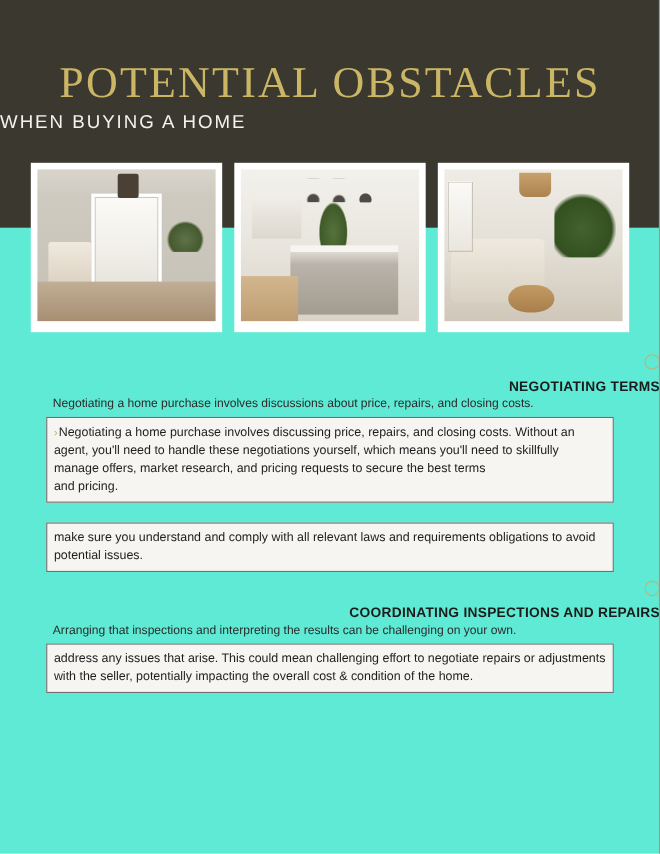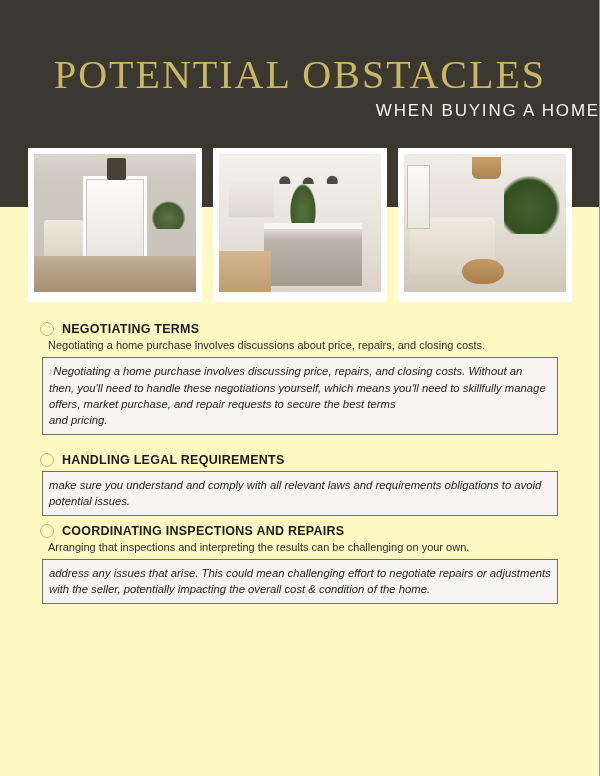--- a/index.html
+++ b/index.html
@@ -13,21 +13,21 @@
     font-family: "Liberation Sans", sans-serif;
     position: relative;
     overflow: hidden;
   }
 
   .page {
     position: absolute;
     left: 0; top: 0;
     width: 600px;
     height: 776px;
-    background: #fef9c3;
+    background: #5eead4;
     box-sizing: border-box;
     border-right: 1px solid #9a9a9a;
     overflow: hidden;
   }
 
   
   .header-band {
     position: absolute;
     left: 0; top: 0;
     width: 600px;
@@ -44,21 +44,21 @@
     line-height: 46px;
     letter-spacing: 2.0px;
     color: #cbb665;
     font-weight: 400;
     white-space: nowrap;
   }
   .subtitle {
     position: absolute;
     left: 0; top: 100px;
     width: 600px;
-    text-align: right;
+    text-align: left;
     font-size: 17px;
     line-height: 22px;
     letter-spacing: 1.8px;
     color: #f4f2ee;
     font-weight: 400;
     white-space: nowrap;
   }
 
   
   .photos {
@@ -206,20 +206,21 @@
     top: 322px;
     width: 600px;
   }
   .section { position: relative; margin-bottom: 8px; }
 
   .sec-head {
     display: flex;
     align-items: flex-end;
     gap: 8px;
     padding-left: 40px;
+    flex-direction: column;
   }
   .bullet-circle {
     width: 14px;
     height: 14px;
     border-radius: 50%;
     border: 1.3px solid #bfb474;
     box-sizing: border-box;
     flex: 0 0 auto;
   }
   .sec-title {
@@ -235,21 +236,20 @@
     color: #2b2b2b;
     line-height: 15px;
   }
   .detail-box {
     margin: 4px 0 0 42px;
     width: 516px;
     box-sizing: border-box;
     border: 1px solid #6f6f6f;
     background: #f6f5f2;
     padding: 5px 6px 6px 6px;
-    font-style: italic;
   }
   .detail-text {
     font-size: 11.3px;
     line-height: 16px;
     color: #1d1d1d;
   }
   .arrow-mark {
     color: #b9b26a;
     font-size: 10px;
     margin-right: 1px;
@@ -294,32 +294,28 @@
 
     <div class="section">
       <div class="sec-head">
         <span class="bullet-circle"></span>
         <span class="sec-title">NEGOTIATING TERMS</span>
       </div>
       <div class="sec-sub">Negotiating a home purchase involves discussions about price, repairs, and closing costs.</div>
       <div class="detail-box">
         <div class="detail-text">
           <span class="nowrap-clip"><span class="arrow-mark">›</span><span>Negotiating a home purchase involves discussing price, repairs, and closing costs. Without an</span></span>
-          <span>then, you'll need to handle these negotiations yourself, which means you'll need to skillfully</span>
-          <span>manage offers, market purchase, and repair requests to secure the best terms</span><br>
+          <span>agent, you'll need to handle these negotiations yourself, which means you'll need to skillfully</span>
+          <span>manage offers, market research, and pricing requests to secure the best terms</span><br>
           <span>and pricing.</span>
         </div>
       </div>
     </div>
 
     <div class="section" style="margin-top:18px">
-      <div class="sec-head">
-        <span class="bullet-circle"></span>
-        <span class="sec-title">HANDLING LEGAL REQUIREMENTS</span>
-      </div>
       <div class="detail-box">
         <div class="detail-text">
           <span>make sure you understand and comply with all relevant laws and requirements obligations to</span>
           <span>avoid potential issues.</span>
         </div>
       </div>
     </div>
 
     <div class="section" style="">
       <div class="sec-head">

